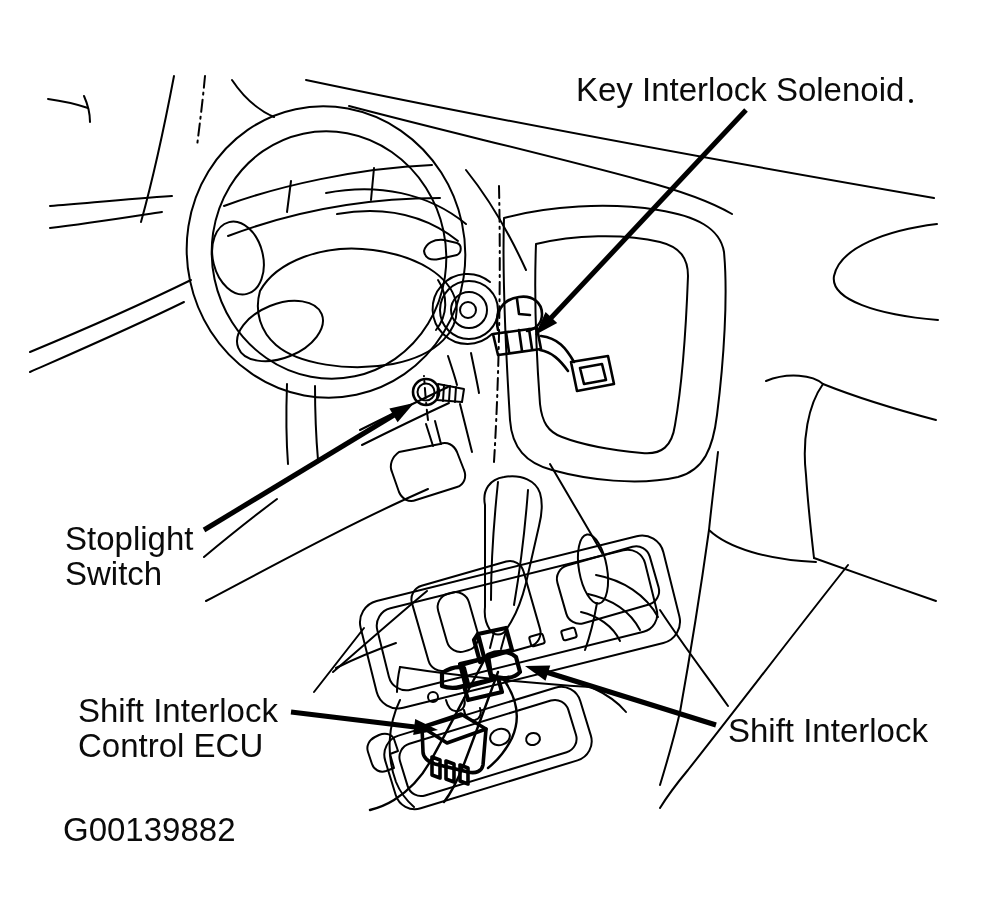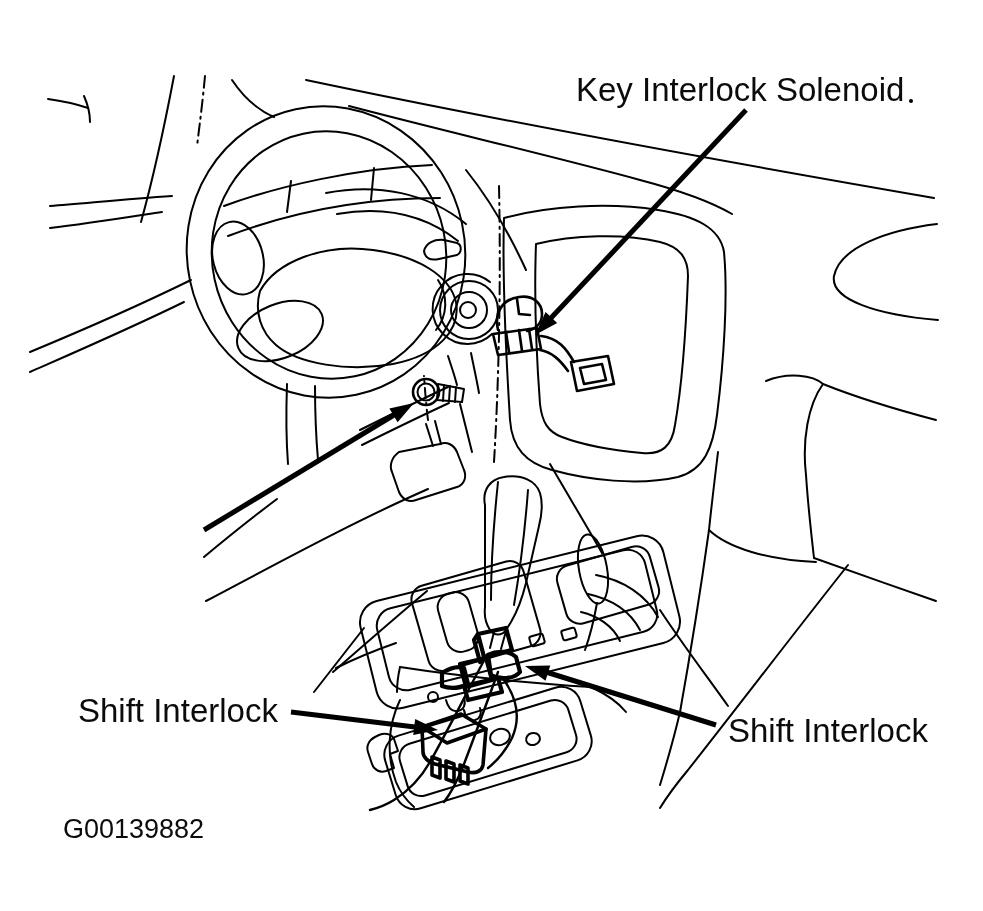--- a/index.html
+++ b/index.html
@@ -6,21 +6,21 @@
   html,body { margin:0; padding:0; background:var(--bg); }
   .canvas {
     position:relative; width:983px; height:911px; background:var(--bg);
     overflow:hidden; font-family:"Liberation Sans", sans-serif;margin-left:28px;
   }
   .canvas svg { position:absolute; left:0; top:0; color:var(--line); }
   .label {
     position:absolute; color:#0b0b0b; font-size:33px; line-height:35px;
     white-space:nowrap; letter-spacing:0px;
   }
-  .figcode { font-size:27px; }
+  .figcode { font-size:33px; }
 </style>
 </head>
 <body>
 
 <div class="canvas">
 
 <svg width="983" height="911" viewBox="0 0 983 911" fill="none" stroke="currentColor" stroke-width="2" stroke-linecap="round" stroke-linejoin="round">
 
   <g>
     <path d="M146,76 C138,118 128,168 113,222"></path>
@@ -195,23 +195,28 @@
     </g>
     <g>
       <path d="M688,725 L518,672"></path>
       <polygon points="497,666 522.3,665.5 517.5,680.7" fill="currentColor" stroke="none"></polygon>
     </g>
   </g>
 </svg>
 
 <div class="label" style="left:548px; top:72px;">Key Interlock Solenoid</div>
 
+<div class="label" style="left:37px; top:521px;">
+  <div>Stoplight</div>
+  <div>Switch</div>
+</div>
 
 <div class="label" style="left:50px; top:693px;">
   <div>Shift Interlock</div>
+  <div>Control ECU</div>
 </div>
 
 <div class="label" style="left:700px; top:713px;">
   <div>Shift Interlock</div>
 </div>
 
 <div class="label figcode" style="left:35px; top:812px;">G00139882</div>
 
 </div>
 

